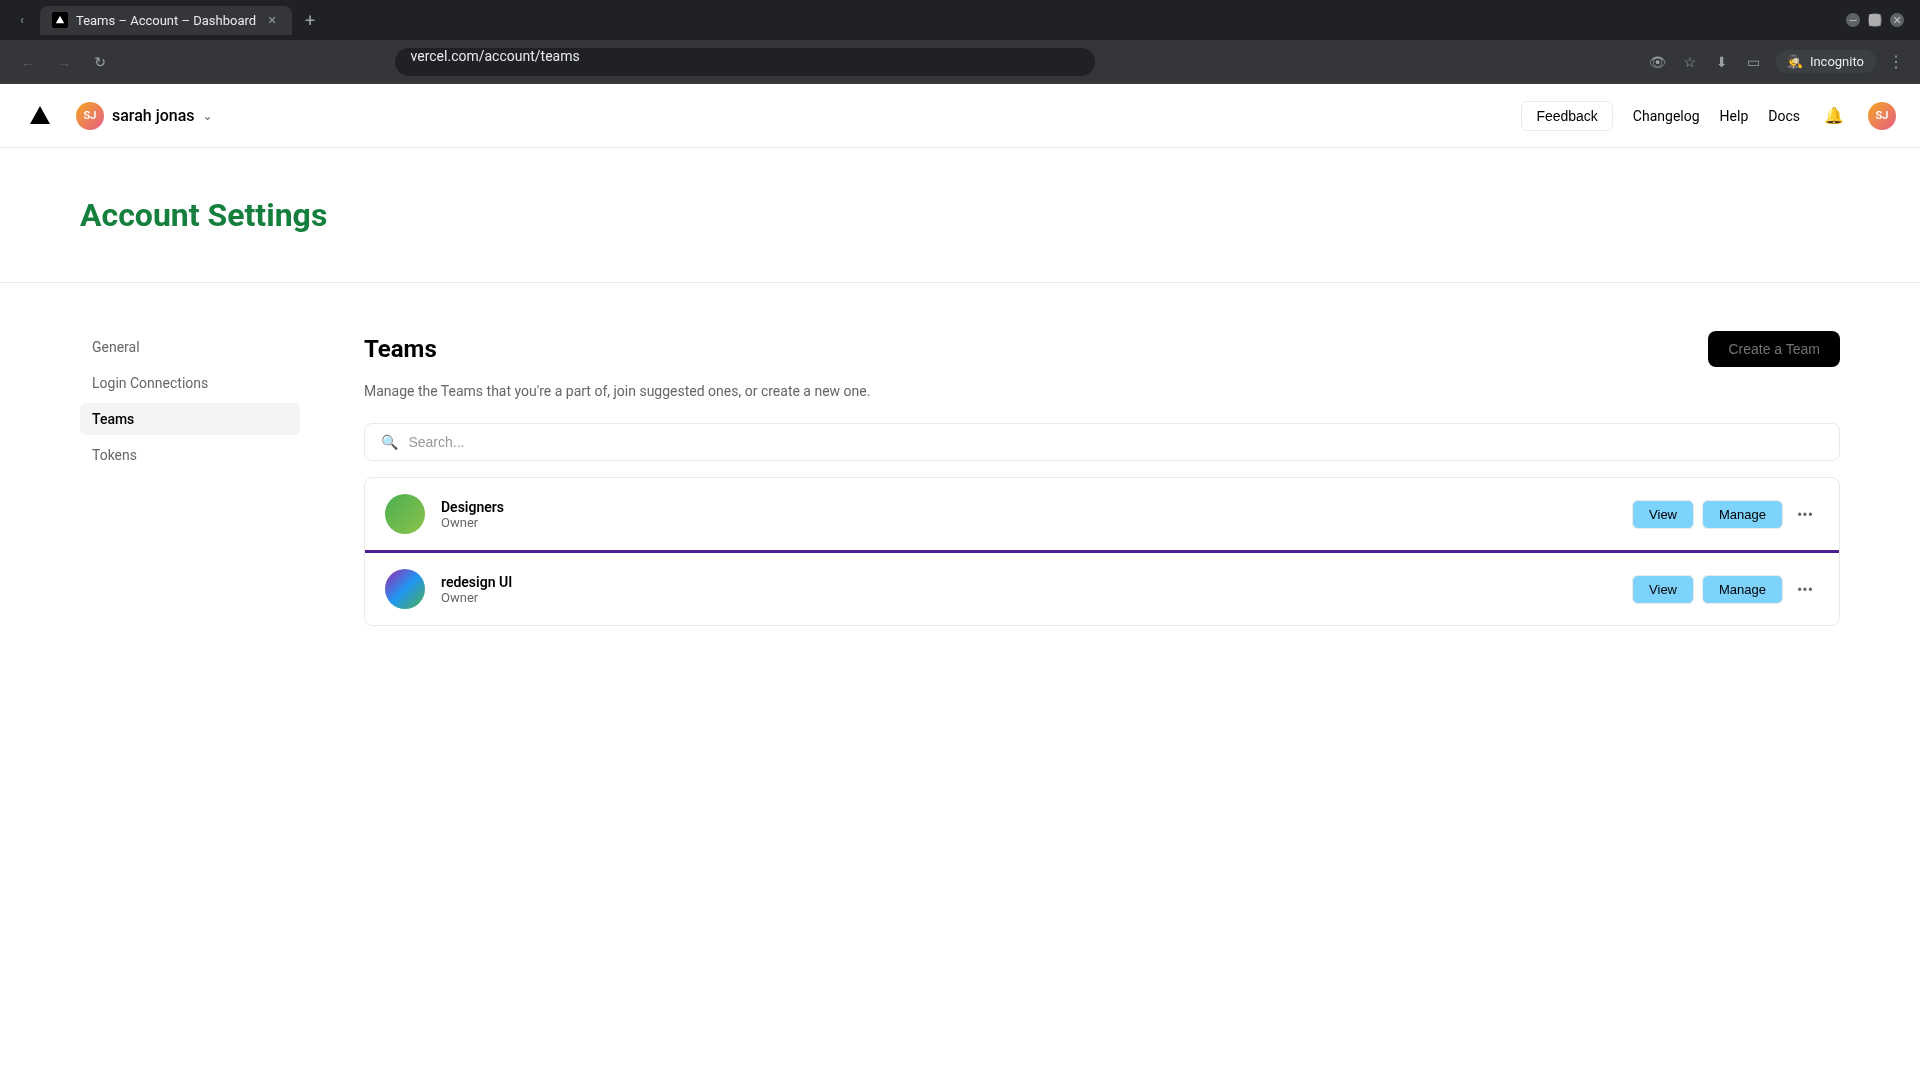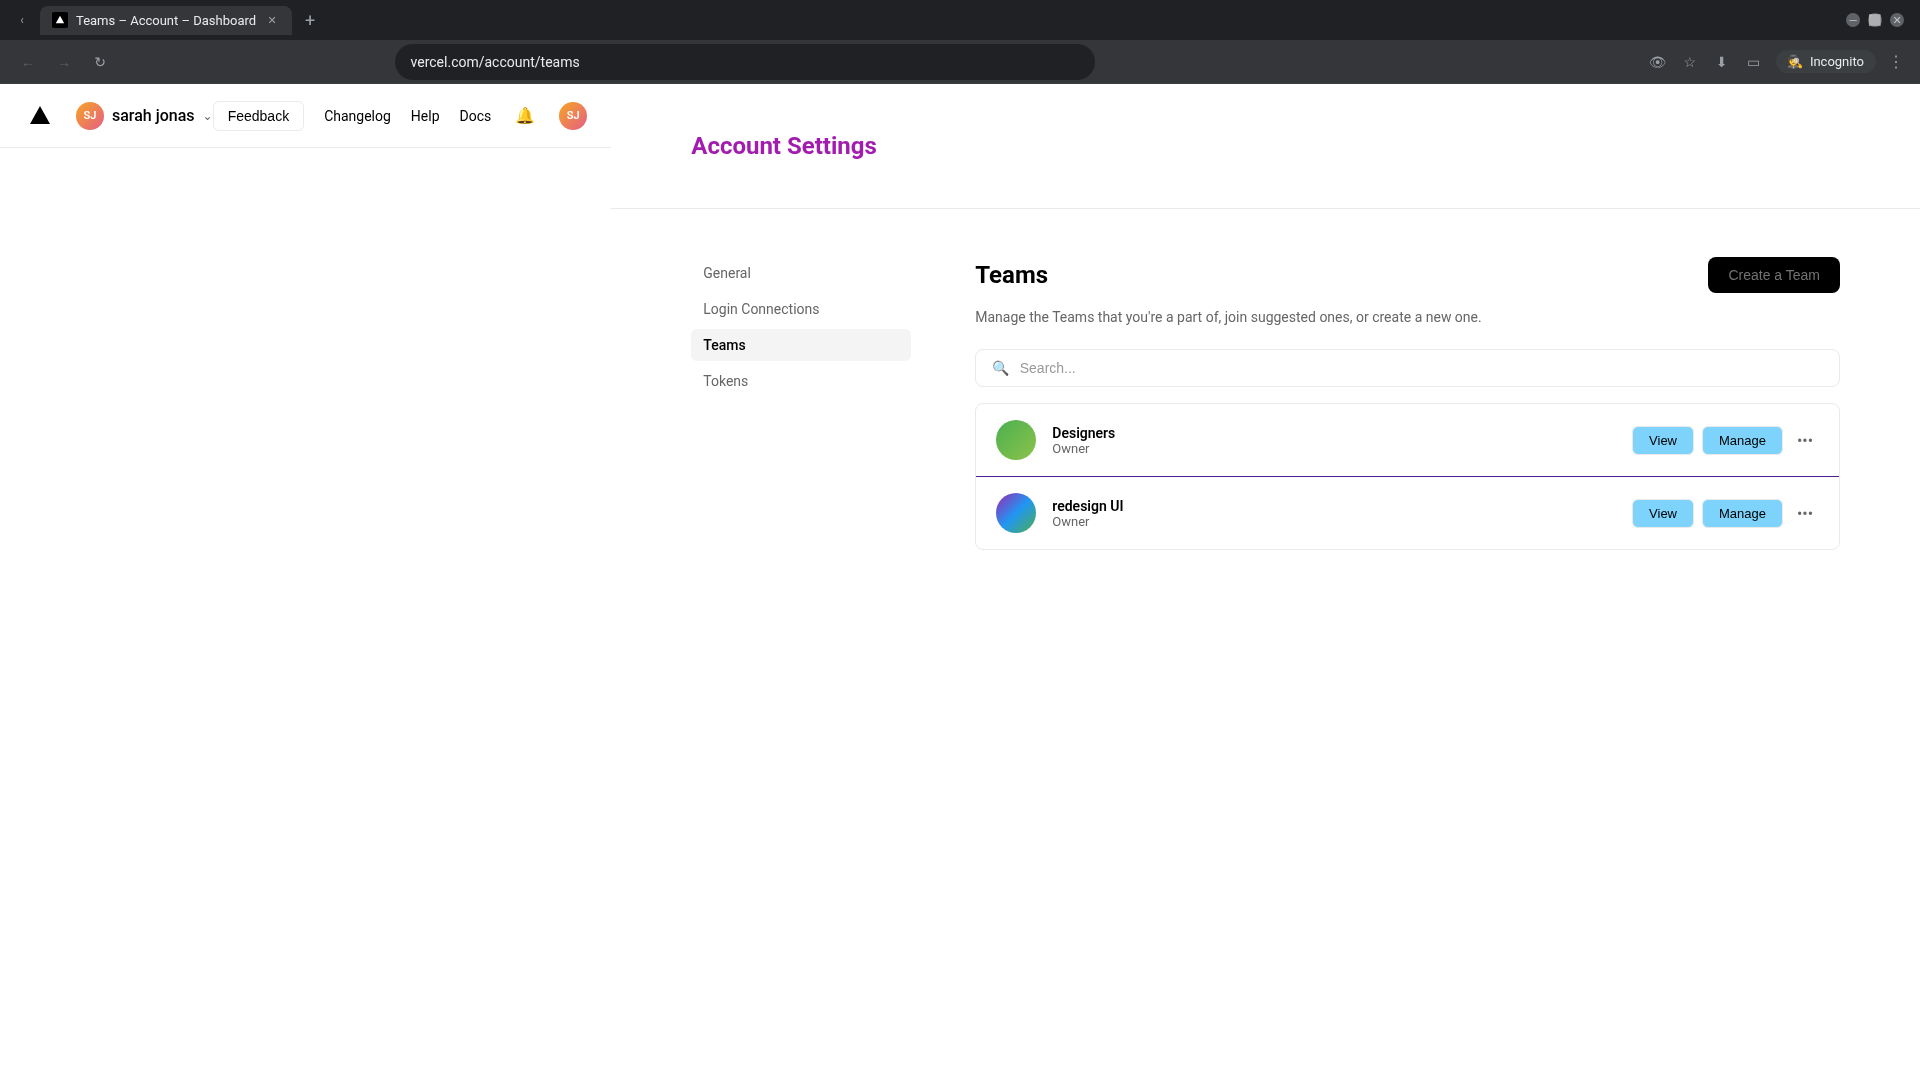--- a/index.html
+++ b/index.html
@@ -14,67 +14,67 @@
     .tab-title { font-size: 13px; color: #e8eaed; flex: 1; overflow: hidden; text-overflow: ellipsis; white-space: nowrap; }
     .tab-close { width: 16px; height: 16px; border-radius: 50%; display: flex; align-items: center; justify-content: center; cursor: pointer; color: #9aa0a6; font-size: 11px; flex-shrink: 0; }
     .tab-new { width: 28px; height: 28px; border-radius: 50%; display: flex; align-items: center; justify-content: center; color: #9aa0a6; font-size: 18px; cursor: pointer; }
     .tab-spacer { flex: 1; }
     .window-controls { display: flex; align-items: center; gap: 8px; padding-right: 8px; }
     .win-btn { width: 14px; height: 14px; border-radius: 50%; display: flex; align-items: center; justify-content: center; color: rgba(255,255,255,0.6); font-size: 11px; cursor: pointer; background: #5f6368; }
 
     .address-bar { display: flex; align-items: center; background: #35363a; height: 44px; padding: 0 16px; gap: 12px; border-bottom: 1px solid #3c3f41; }
     .nav-btn { width: 24px; height: 24px; border-radius: 50%; display: flex; align-items: center; justify-content: center; color: #9aa0a6; cursor: pointer; font-size: 14px; }
     .nav-btn.disabled { opacity: 0.4; cursor: default; }
-    .url-bar { flex: 1; background: #202124; border-radius: 20px; height: 36px; display: flex; align-items: center; padding: 0 16px; gap: 8px; max-width: 700px; margin: 0 auto; }
+    .url-bar { flex: 1; background: #202124; border-radius: 20px; height: 28px; display: flex; align-items: flex-start; padding: 0 16px; gap: 8px; max-width: 700px; margin: 0 auto; }
     .url-text { font-size: 14px; color: #e8eaed; }
     .address-right { display: flex; align-items: center; gap: 12px; margin-left: auto; }
     .addr-icon { width: 20px; height: 20px; display: flex; align-items: center; justify-content: center; color: #9aa0a6; cursor: pointer; font-size: 14px; }
     .incognito-badge { display: flex; align-items: center; gap: 6px; background: #3c3f41; border-radius: 16px; padding: 4px 12px; color: #e8eaed; font-size: 13px; cursor: pointer; }
     .kebab-menu { color: #9aa0a6; font-size: 16px; cursor: pointer; }
 
     
-    .page { background: #fff; height: calc(1080px - 84px); display: flex; flex-direction: row; }
+    .page { background: #fff; height: calc(1080px - 84px); display: flex; flex-direction: column; }
 
     
     .top-nav { display: flex; align-items: center; height: 64px; padding: 0 24px; border-bottom: 1px solid #eaeaea; }
     .nav-logo { width: 32px; height: 32px; display: flex; align-items: center; justify-content: center; cursor: pointer; }
     .nav-logo svg { width: 24px; height: 24px; }
     .nav-user { display: flex; align-items: center; gap: 8px; margin-left: 20px; cursor: pointer; }
     .nav-avatar { width: 28px; height: 28px; border-radius: 50%; background: linear-gradient(135deg, #f5a623, #e55d87); overflow: hidden; display: flex; align-items: center; justify-content: center; font-size: 11px; color: #fff; font-weight: 600; }
     .nav-user-name { font-size: 16px; font-weight: 500; color: #000; }
     .nav-chevron { color: #666; font-size: 12px; }
     .nav-right { display: flex; align-items: center; gap: 20px; margin-left: auto; justify-content: flex-end; }
     .nav-btn-outline { border: 1px solid #eaeaea; border-radius: 6px; padding: 6px 14px; font-size: 14px; color: #000; cursor: pointer; background: #fff; }
     .nav-link { font-size: 14px; color: #000; cursor: pointer; text-decoration: none; }
     .nav-bell { width: 28px; height: 28px; display: flex; align-items: center; justify-content: center; cursor: pointer; color: #666; }
     .nav-profile-avatar { width: 28px; height: 28px; border-radius: 50%; background: linear-gradient(135deg, #f5a623, #e55d87); overflow: hidden; display: flex; align-items: center; justify-content: center; font-size: 11px; color: #fff; font-weight: 600; }
 
     
     .main-content { flex: 1; padding: 48px 80px; overflow-y: auto; }
-    .page-title { font-size: 24px; font-weight: 700; color: #a21caf; margin-bottom: 48px; }
+    .page-title { font-size: 32px; font-weight: 700; color: #15803d; margin-bottom: 48px; }
     .divider { height: 1px; background: #eaeaea; margin: 0 -80px; margin-bottom: 48px; }
 
     .content-layout { display: flex; gap: 64px; }
     .sidebar { width: 220px; flex-shrink: 0; }
     .sidebar-item { font-size: 14px; color: #666; padding: 8px 12px; border-radius: 6px; cursor: pointer; margin-bottom: 4px; }
     .sidebar-item.active { background: #f4f4f5; color: #000; font-weight: 500; }
 
     .main-section { flex: 1; }
     .section-header { display: flex; align-items: center; justify-content: space-between; margin-bottom: 16px; }
     .section-title { font-size: 24px; font-weight: 700; color: #000; }
     .create-team-btn { background: #000; color: #737373; border: none; border-radius: 8px; padding: 10px 20px; font-size: 14px; font-weight: 500; cursor: pointer; }
     .section-desc { font-size: 14px; color: #666; margin-bottom: 24px; }
 
     .search-box { display: flex; align-items: center; gap: 10px; border: 1px solid #eaeaea; border-radius: 8px; padding: 10px 16px; margin-bottom: 2px; }
     .search-icon { color: #999; font-size: 14px; }
     .search-input { border: none; outline: none; font-size: 14px; color: #000; width: 100%; background: transparent; }
     .search-input::placeholder { color: #999; }
 
     .teams-list { border: 1px solid #eaeaea; border-radius: 8px; overflow: hidden; margin-top: 16px; }
-    .team-item { display: flex; align-items: center; padding: 16px 20px; border-bottom: 1px solid #4c1d95; gap: 16px; }
+    .team-item { display: flex; align-items: center; padding: 16px 20px; border-bottom: 3px solid #4c1d95; gap: 16px; }
     .team-item:last-child { border-bottom: none; }
     .team-avatar { width: 40px; height: 40px; border-radius: 50%; flex-shrink: 0; }
     .team-info { flex: 1; }
     .team-name { font-size: 14px; font-weight: 600; color: #000; }
     .team-role { font-size: 13px; color: #666; }
     .team-actions { display: flex; align-items: center; gap: 8px; }
     .team-btn { border: 1px solid #eaeaea; border-radius: 6px; padding: 6px 16px; font-size: 13px; color: #000; cursor: pointer; background: #7dd3fc; }
     .team-more { width: 28px; height: 28px; display: flex; align-items: center; justify-content: center; cursor: pointer; color: #666; font-size: 16px; border-radius: 4px; }
 
     

